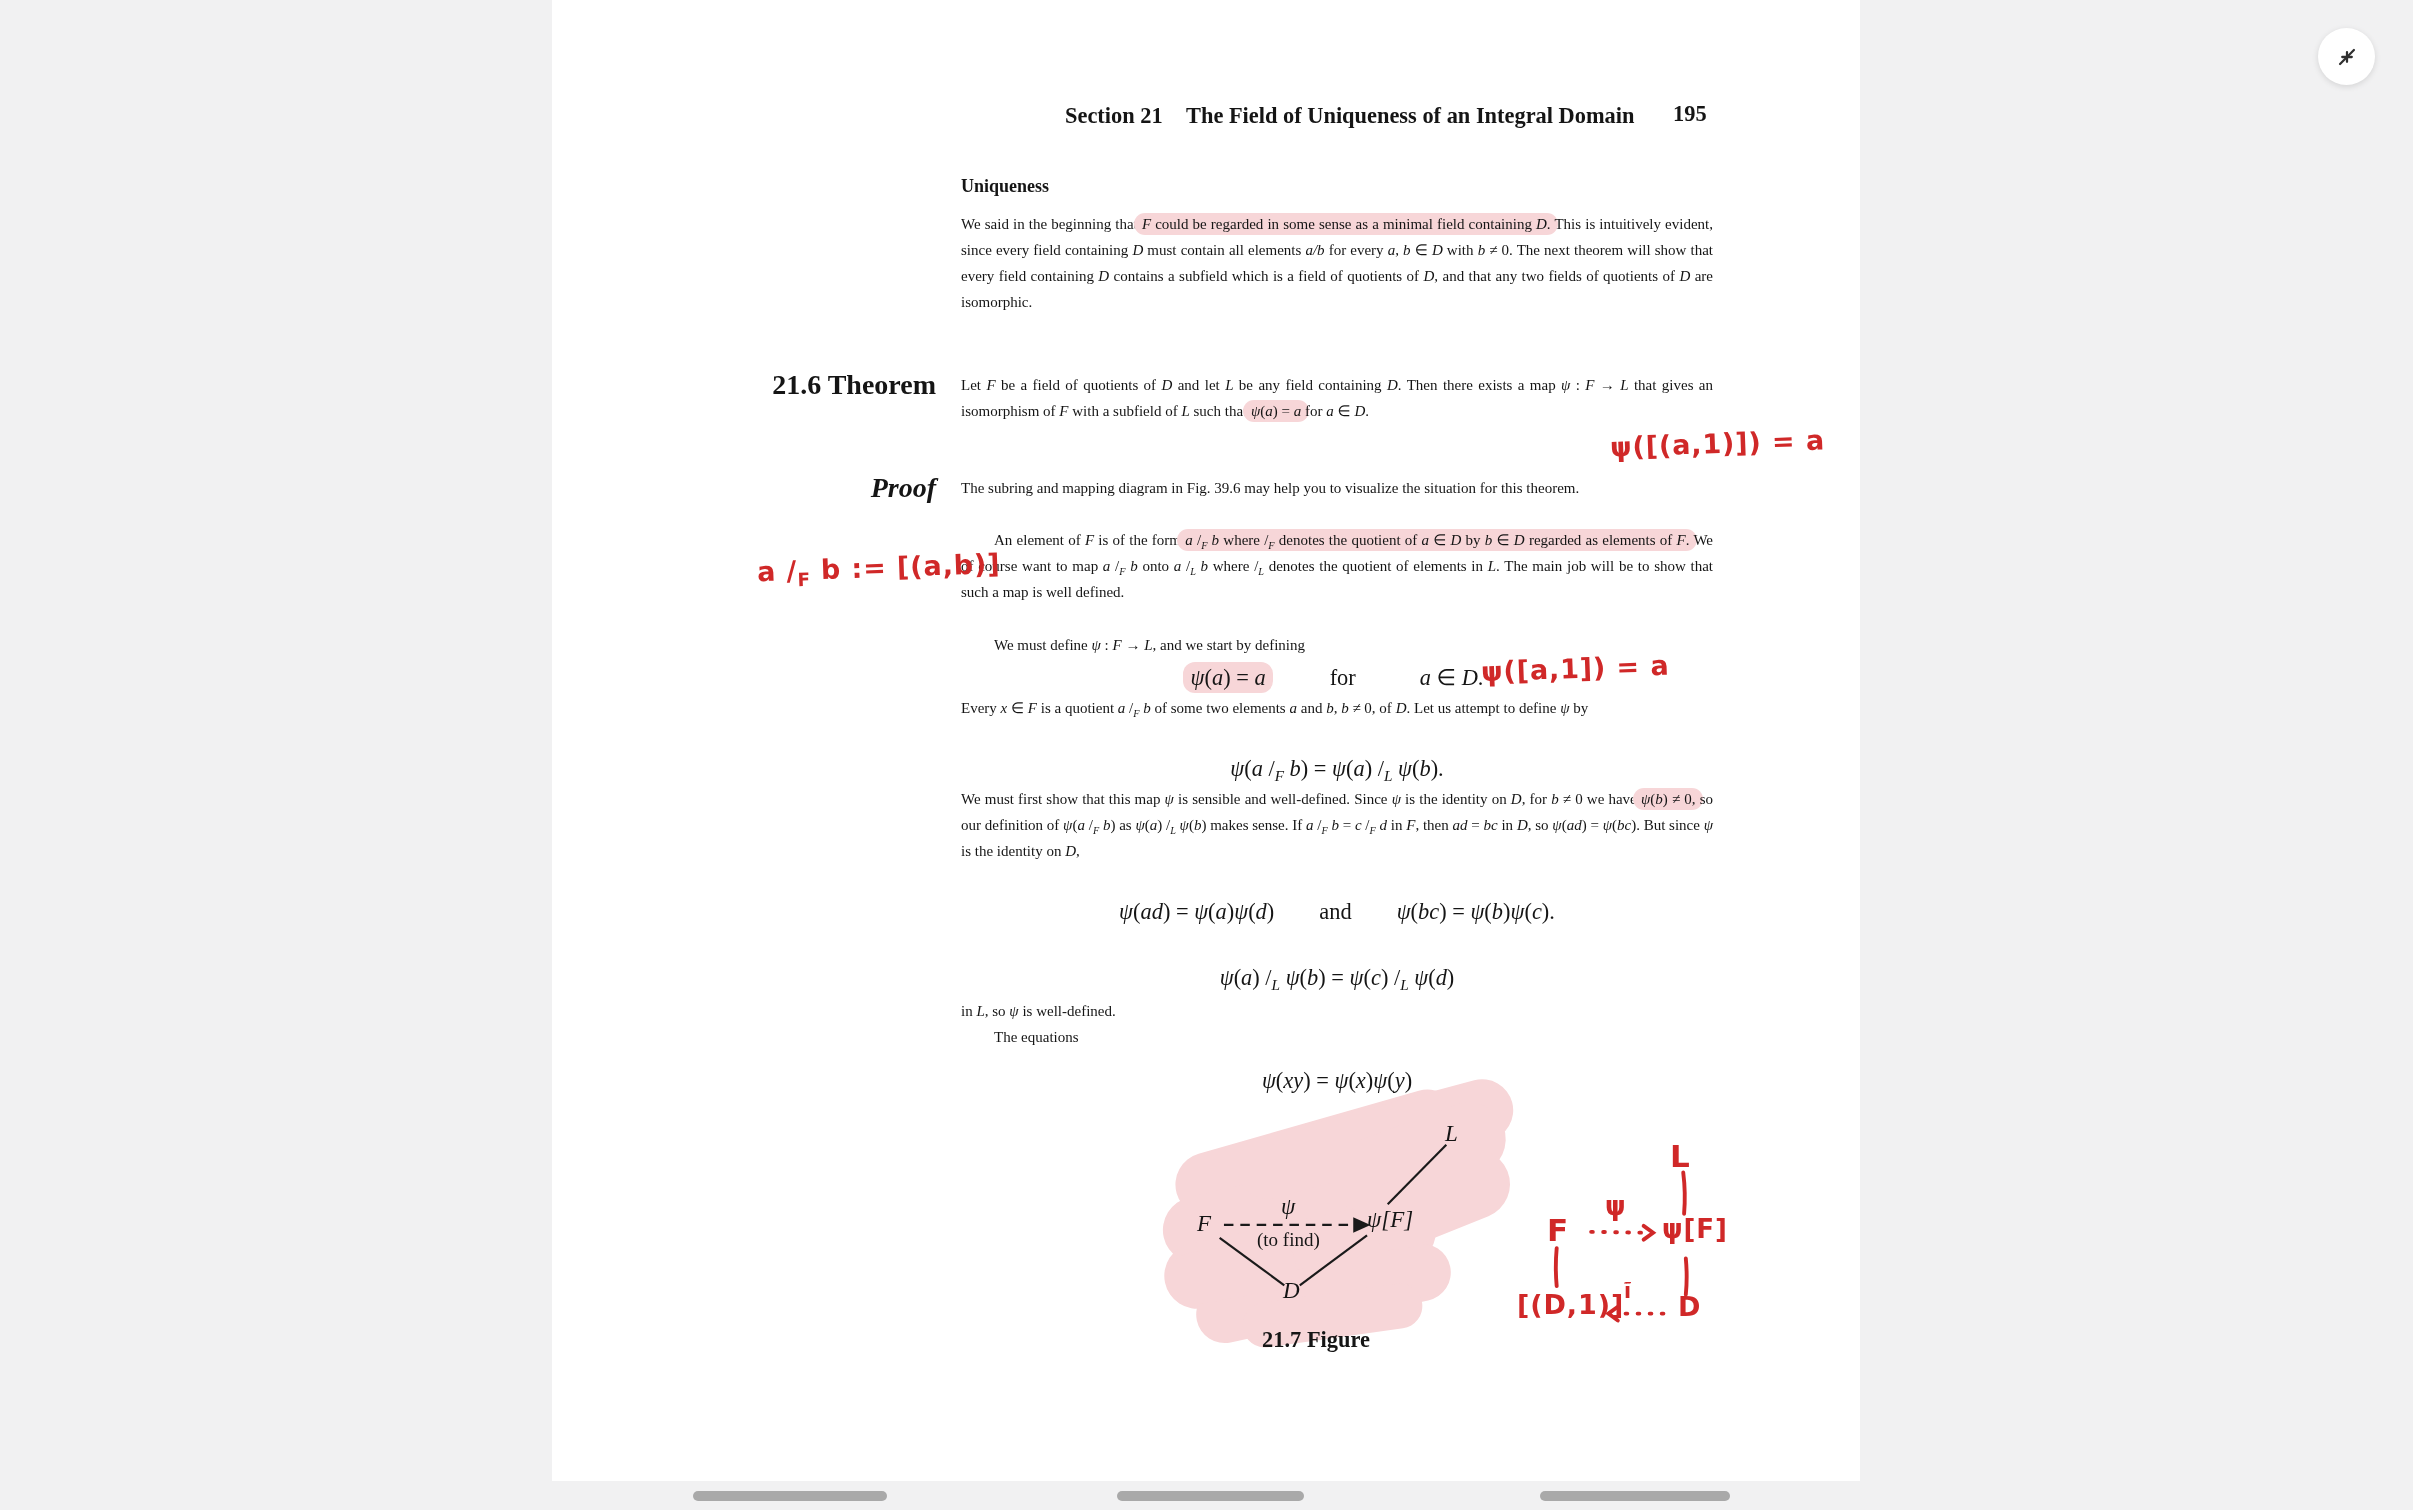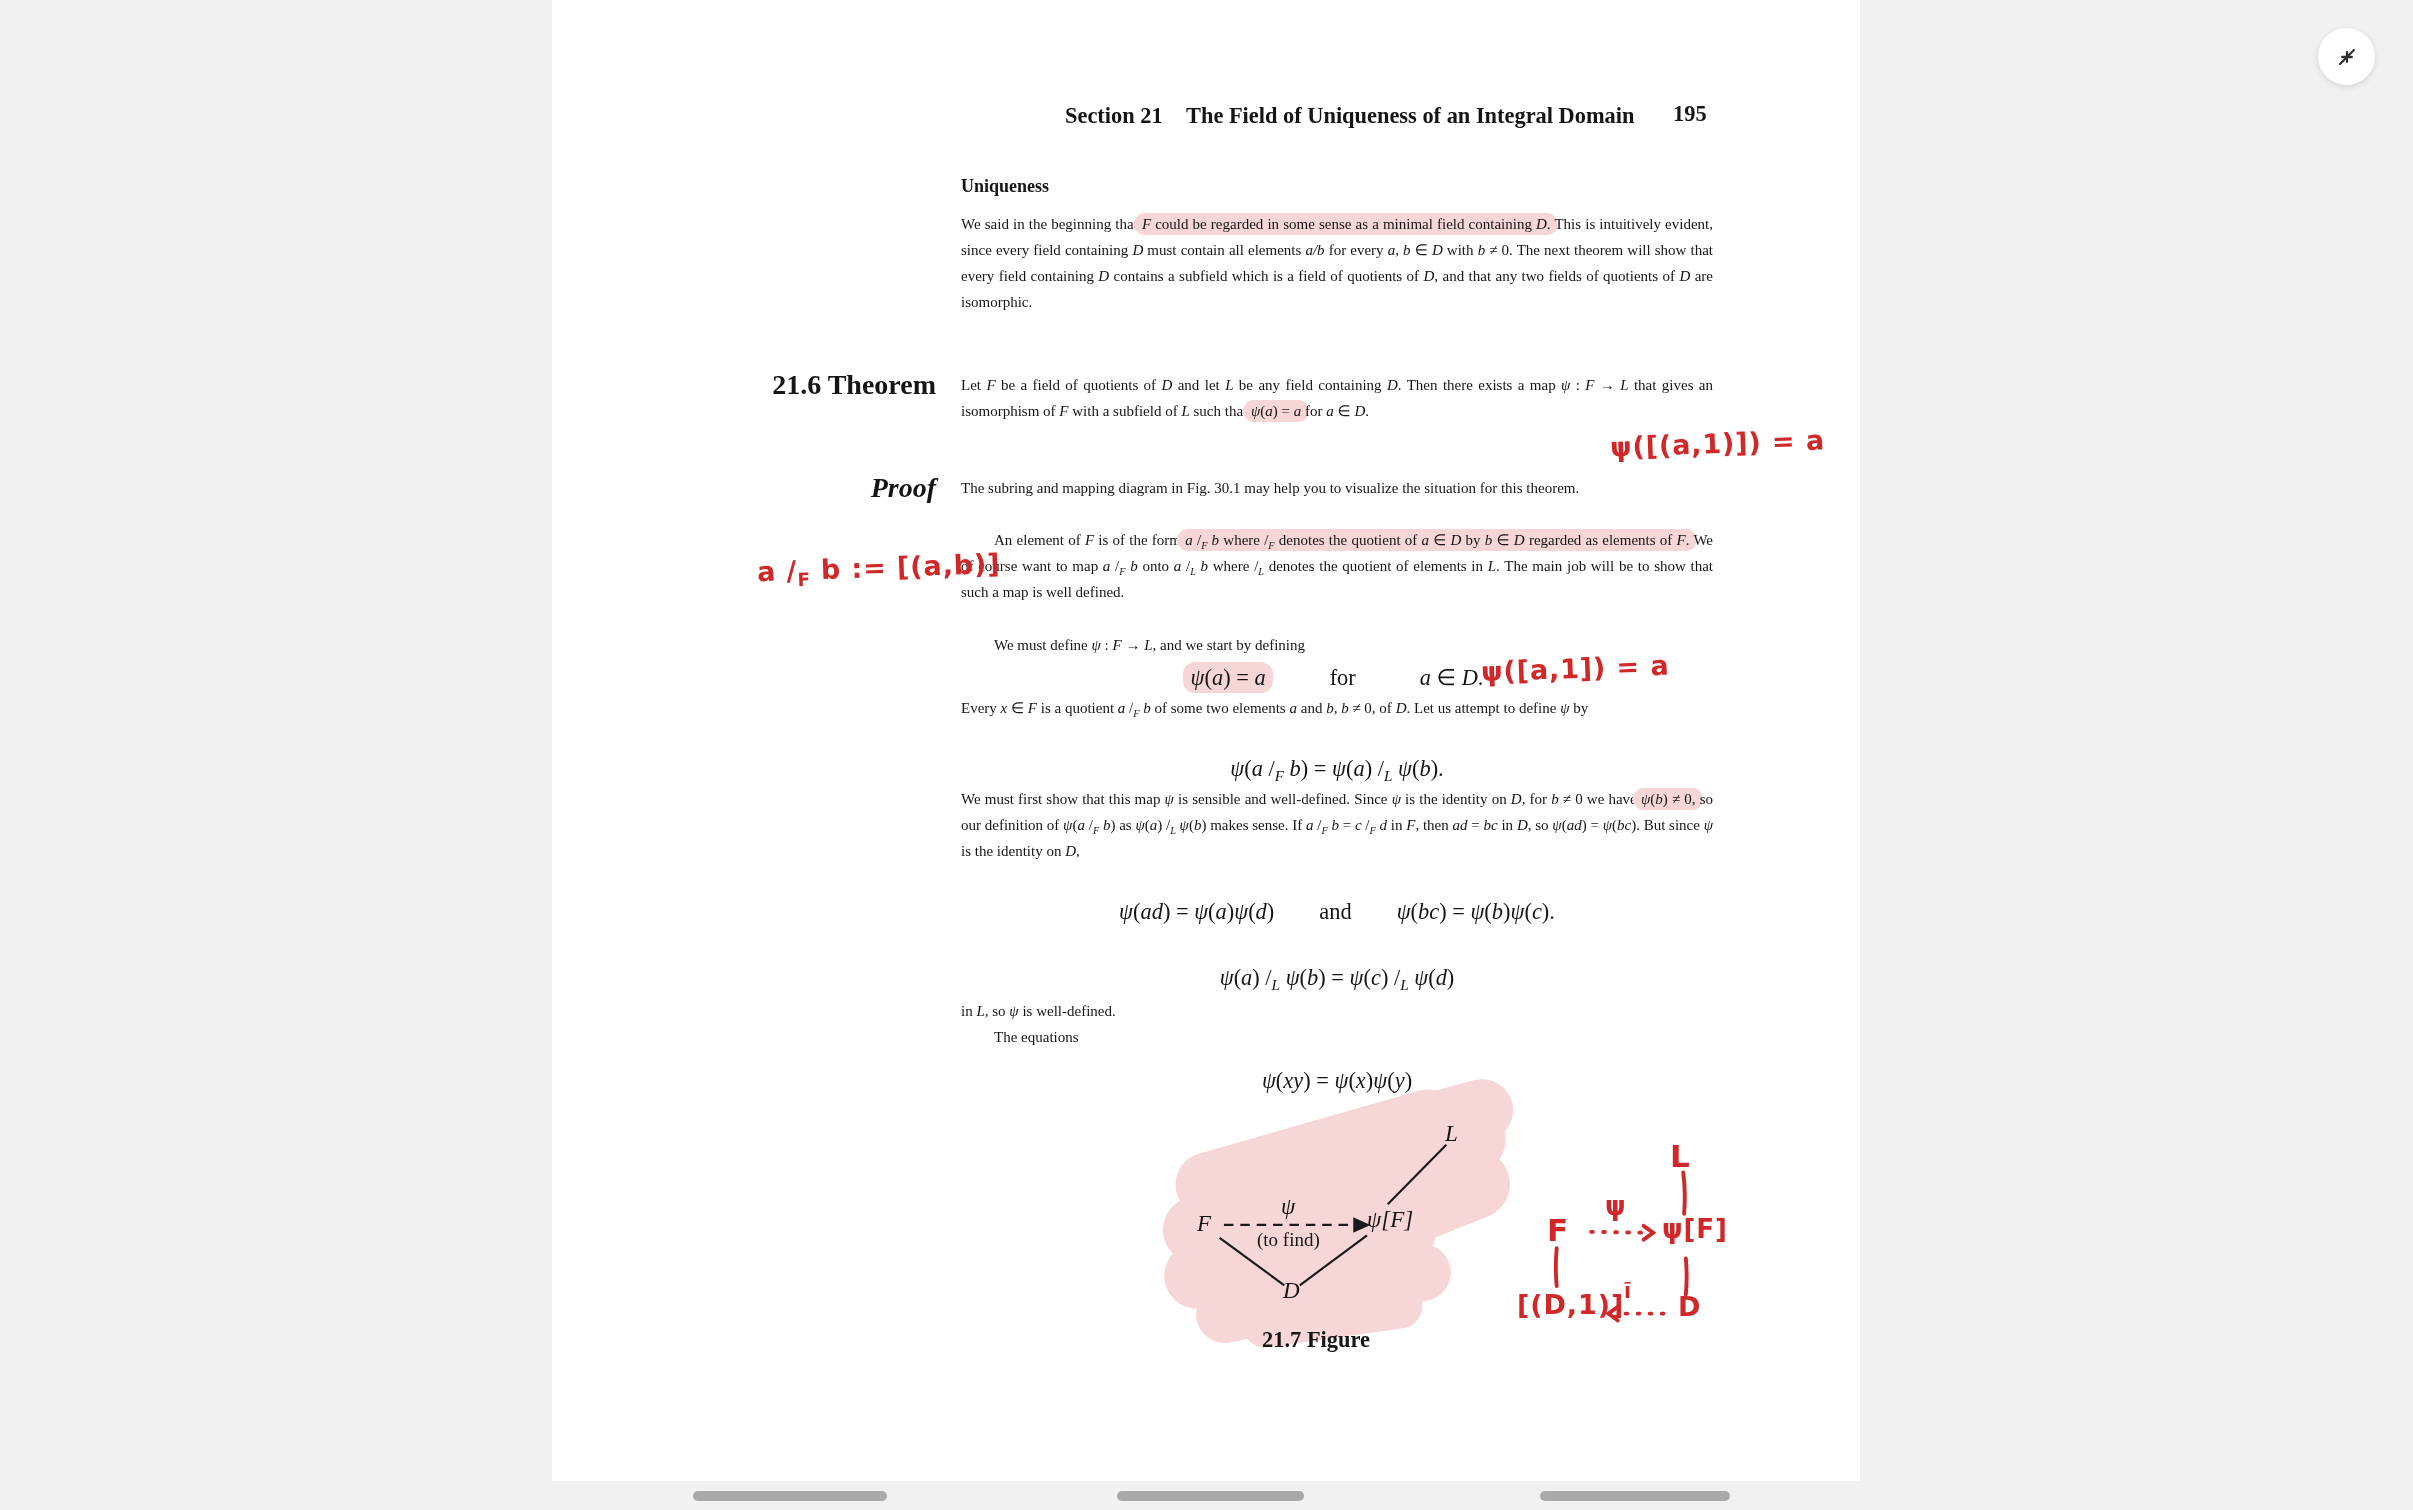--- a/index.html
+++ b/index.html
@@ -67,21 +67,21 @@
     <div class="abs run-head" style="left:1121px;top:89px;margin-top:12px;">195</div>
 
     <h1 class="uniq abs" style="left:409px;top:172px;">Uniqueness</h1>
 
     <div class="abs body-text col" style="top:211px;">We said in the beginning that <hl><i>F</i> could be regarded in some sense as a minimal field containing <i>D</i>.</hl> This is intuitively evident, since every field containing <i>D</i> must contain all elements <i>a/b</i> for every <i>a</i>, <i>b</i> ∈ <i>D</i> with <i>b</i> ≠ 0. The next theorem will show that every field containing <i>D</i> contains a subfield which is a field of quotients of <i>D</i>, and that any two fields of quotients of <i>D</i> are isomorphic.</div>
 
     <div class="abs side-label" style="top:372px;">21.6 Theorem</div>
     <div class="abs body-text col" style="top:372px;">Let <i>F</i> be a field of quotients of <i>D</i> and let <i>L</i> be any field containing <i>D</i>. Then there exists a map <i>ψ</i> : <i>F</i> → <i>L</i> that gives an isomorphism of <i>F</i> with a subfield of <i>L</i> such that <hl><i>ψ</i>(<i>a</i>) = <i>a</i></hl> for <i>a</i> ∈ <i>D</i>.</div>
 
     <div class="abs side-label" style="top:475px;font-style:italic;">Proof</div>
-    <div class="abs body-text col" style="top:475px;">The subring and mapping diagram in Fig. 30.1 may help you to visualize the situation for this theorem.</div>
+    <div class="abs body-text col" style="top:475px;">The subring and mapping diagram in Fig. 39.6 may help you to visualize the situation for this theorem.</div>
     <div class="abs body-text col indent" style="top:527px;">An element of <i>F</i> is of the form <hl><i>a</i> /<sub><i>F</i></sub> <i>b</i> where /<sub><i>F</i></sub> denotes the quotient of <i>a</i> ∈ <i>D</i> by <i>b</i> ∈ <i>D</i> regarded as elements of <i>F</i>.</hl> We of course want to map <i>a</i> /<sub><i>F</i></sub> <i>b</i> onto <i>a</i> /<sub><i>L</i></sub> <i>b</i> where /<sub><i>L</i></sub> denotes the quotient of elements in <i>L</i>. The main job will be to show that such a map is well defined.</div>
     <div class="abs body-text col indent" style="top:632px;text-align:left;">We must define <i>ψ</i> : <i>F</i> → <i>L</i>, and we start by defining</div>
 
     <div class="abs center-line" style="top:664px;">
       <span><hl><i>ψ</i>(<i>a</i>) = <i>a</i></hl></span><span style="display:inline-block;width:64px;"></span><span>for</span><span style="display:inline-block;width:64px;"></span><span><i>a</i> ∈ <i>D</i>.</span>
     </div>
 
     <div class="abs body-text col" style="top:695px;">Every <i>x</i> ∈ <i>F</i> is a quotient <i>a</i> /<sub><i>F</i></sub> <i>b</i> of some two elements <i>a</i> and <i>b</i>, <i>b</i> ≠ 0, of <i>D</i>. Let us attempt to define <i>ψ</i> by</div>
     <div class="abs center-line" style="top:755px;"><i>ψ</i>(<i>a</i> /<sub><i>F</i></sub> <i>b</i>) = <i>ψ</i>(<i>a</i>) /<sub><i>L</i></sub> <i>ψ</i>(<i>b</i>).</div>
     <div class="abs body-text col" style="top:786px;">We must first show that this map <i>ψ</i> is sensible and well-defined. Since <i>ψ</i> is the identity on <i>D</i>, for <i>b</i> ≠ 0 we have <hl><i>ψ</i>(<i>b</i>) ≠ 0,</hl> so our definition of <i>ψ</i>(<i>a</i> /<sub><i>F</i></sub> <i>b</i>) as <i>ψ</i>(<i>a</i>) /<sub><i>L</i></sub> <i>ψ</i>(<i>b</i>) makes sense. If <i>a</i> /<sub><i>F</i></sub> <i>b</i> = <i>c</i> /<sub><i>F</i></sub> <i>d</i> in <i>F</i>, then <i>ad</i> = <i>bc</i> in <i>D</i>, so <i>ψ</i>(<i>ad</i>) = <i>ψ</i>(<i>bc</i>). But since <i>ψ</i> is the identity on <i>D</i>,</div>

